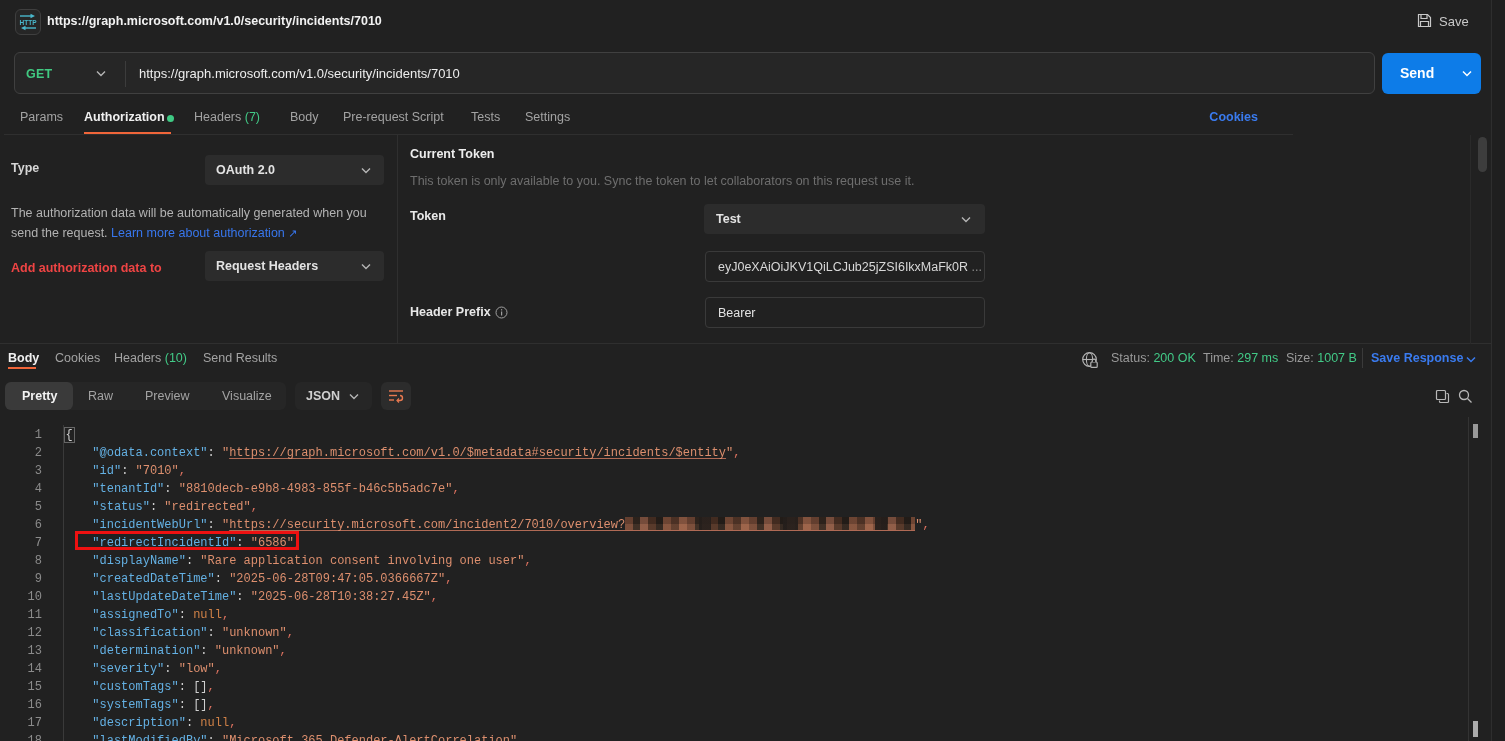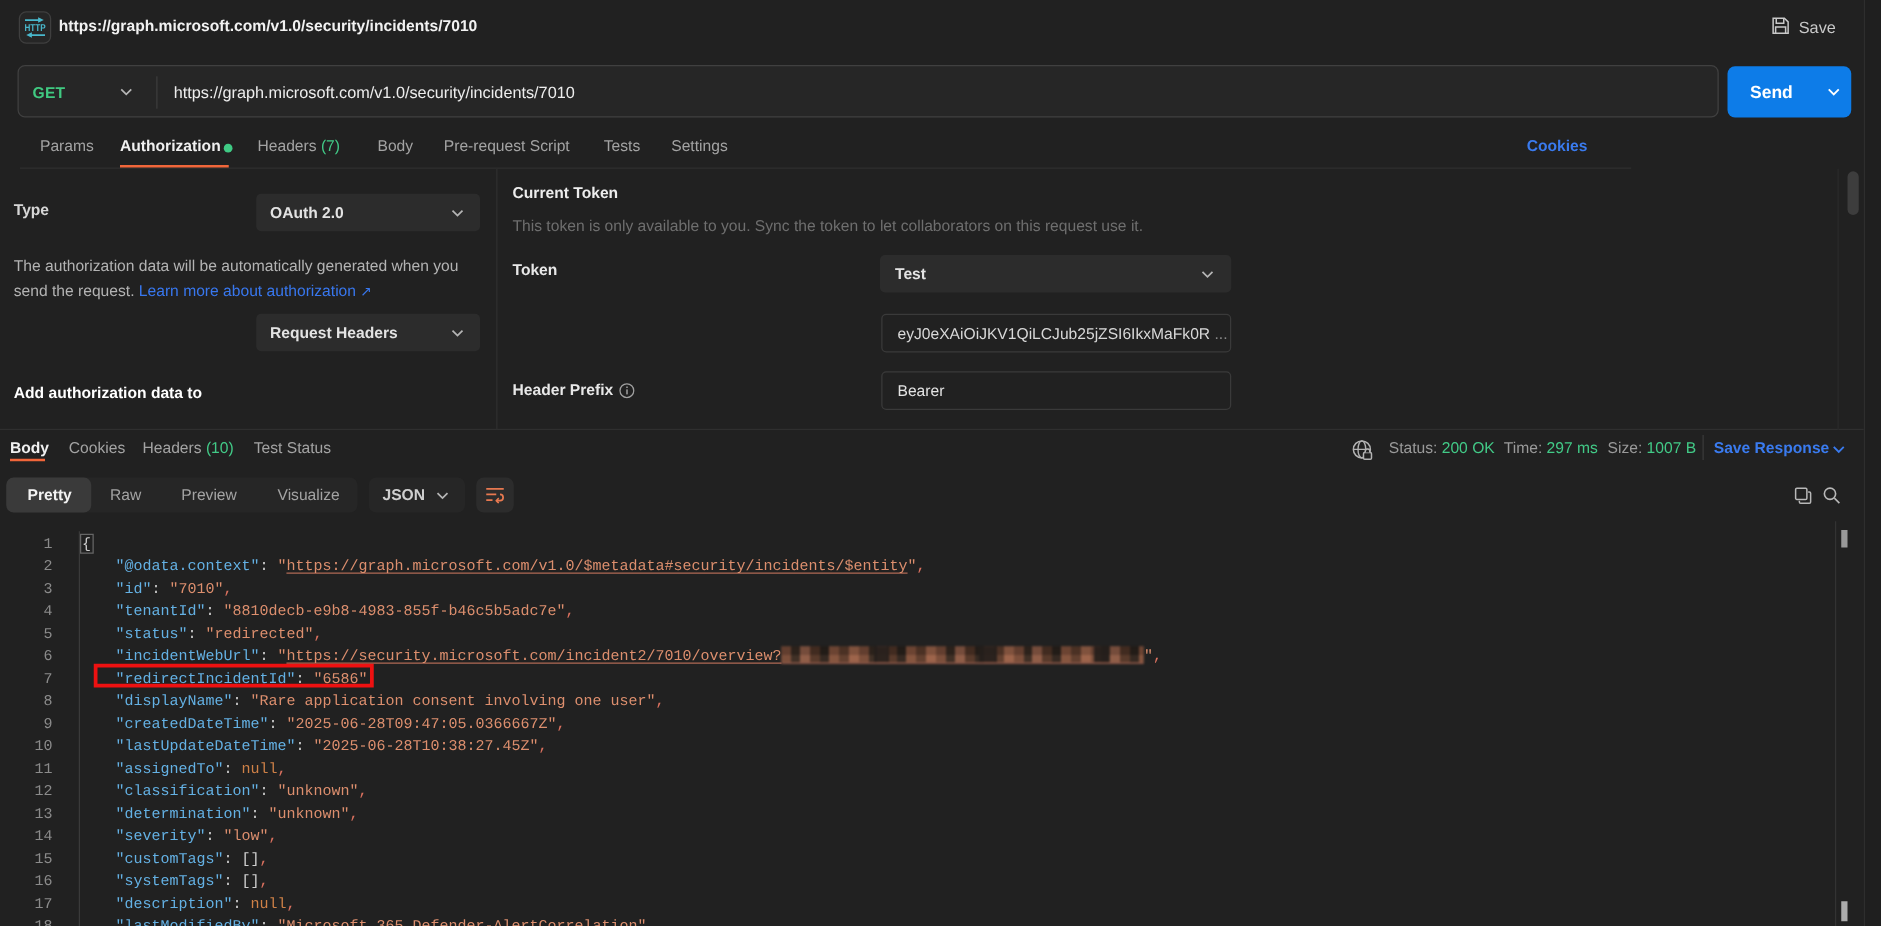--- a/index.html
+++ b/index.html
@@ -48,21 +48,21 @@
     <div class="abs" style="left:124px;top:13px;font-size:13px;color:#ededed;">https://graph.microsoft.com/v1.0/security/incidents/7010</div>
   </div>
   <div class="abs" style="left:1382px;top:53px;width:99px;height:41px;background:#0d7ce8;border-radius:6px;">
     <div class="abs bold" style="left:18px;top:12px;font-size:14px;color:#fff;">Send</div>
     <div class="abs" style="left:73px;top:8px;width:1px;height:25px;background:rgba(255,255,255,0.0);"></div>
     <svg class="abs" style="left:79px;top:16px;" width="12" height="9" viewBox="0 0 12 9">
         <path d="M2 2.5 L6 6.5 L10 2.5" stroke="#fff" stroke-width="1.5" fill="none"></path>
       </svg>
   </div>
 
-  <div class="abs" style="left:16px;top:94px;width:1289px;height:41px;border-bottom:1px solid #2f2f2f;">
+  <div class="abs" style="left:4px;top:94px;width:1289px;height:41px;border-bottom:1px solid #2f2f2f;">
     <div class="abs gray" style="left:16px;top:16px;font-size:12.5px;">Params</div>
     <div class="abs bold" style="left:80px;top:16px;font-size:12.5px;color:#f0f0f0;text-align:right;">Authorization</div>
     <div class="abs" style="left:163px;top:21px;width:7px;height:7px;border-radius:50%;background:#3fca84;"></div>
     <div class="abs gray" style="left:190px;top:16px;font-size:12.5px;">Headers <span class="green">(7)</span></div>
     <div class="abs gray" style="left:286px;top:16px;font-size:12.5px;">Body</div>
     <div class="abs gray" style="left:339px;top:16px;font-size:12.5px;">Pre-request Script</div>
     <div class="abs gray" style="left:467px;top:16px;font-size:12.5px;">Tests</div>
     <div class="abs gray" style="left:521px;top:16px;font-size:12.5px;">Settings</div>
     <div class="abs" style="left:80px;top:38px;width:87px;height:2px;background:#f1663a;"></div>
     <div class="abs bold blue" style="right:35px;top:16px;font-size:12.5px;">Cookies</div>
@@ -72,21 +72,21 @@
     <div class="abs" style="left:397px;top:0;width:1px;height:209px;background:#2f2f2f;"></div>
 
     <div class="abs bold" style="left:11px;top:26px;font-size:12.5px;color:#d6d6d6;">Type</div>
     <div class="abs" style="left:205px;top:20px;width:179px;height:30px;background:#2c2c2c;border-radius:4px;">
       <div class="abs" style="left:11px;top:8px;font-size:12.5px;color:#e3e3e3;font-weight:bold;">OAuth 2.0</div>
       <svg class="abs" style="left:155px;top:11px;" width="12" height="9" viewBox="0 0 12 9">
           <path d="M2 2.5 L6 6.5 L10 2.5" stroke="#b5b5b5" stroke-width="1.4" fill="none"></path>
         </svg>
     </div>
     <div class="abs" style="left:11px;top:68px;width:380px;font-size:12.5px;line-height:20px;color:#b3b3b3;">The authorization data will be automatically generated when you send the request. <span style="color:#3877ee;">Learn more about authorization <span style="font-size:11px;">↗</span></span></div>
-    <div class="abs bold" style="left:11px;top:126px;font-size:12.5px;color:#ffffff;margin-top:46px;">Add authorization data to</div>
+    <div class="abs bold" style="left:11px;top:126px;font-size:12.5px;color:#ef4444;">Add authorization data to</div>
     <div class="abs" style="left:205px;top:116px;width:179px;height:30px;background:#2c2c2c;border-radius:4px;">
       <div class="abs" style="left:11px;top:8px;font-size:12.5px;color:#e3e3e3;font-weight:bold;">Request Headers</div>
       <svg class="abs" style="left:155px;top:11px;" width="12" height="9" viewBox="0 0 12 9">
           <path d="M2 2.5 L6 6.5 L10 2.5" stroke="#b5b5b5" stroke-width="1.4" fill="none"></path>
         </svg>
     </div>
 
     <div class="abs bold" style="left:410px;top:12px;font-size:12.5px;color:#ededed;">Current Token</div>
     <div class="abs" style="left:410px;top:39px;font-size:12.5px;color:#6e6e6e;">This token is only available to you. Sync the token to let collaborators on this request use it.</div>
     <div class="abs bold" style="left:410px;top:74px;font-size:12.5px;color:#e8e8e8;">Token</div>
@@ -110,21 +110,21 @@
     </div>
     <div class="abs" style="left:1470px;top:0;width:1px;height:209px;background:#2a2a2a;"></div>
 
     <div class="abs" style="left:1478px;top:2px;width:9px;height:35px;background:#3d3d3d;border-radius:5px;"></div>
   </div>
 
   <div class="abs" style="left:0;top:345px;width:1505px;height:27px;">
     <div class="abs bold" style="left:8px;top:6px;font-size:12.5px;color:#f0f0f0;">Body</div>
     <div class="abs gray" style="left:55px;top:6px;font-size:12.5px;">Cookies</div>
     <div class="abs gray" style="left:114px;top:6px;font-size:12.5px;">Headers <span class="green">(10)</span></div>
-    <div class="abs gray" style="left:203px;top:6px;font-size:12.5px;">Test Status</div>
+    <div class="abs gray" style="left:203px;top:6px;font-size:12.5px;">Send Results</div>
     <div class="abs" style="left:8px;top:22px;width:28px;height:2px;background:#f1663a;"></div>
 
     <svg class="abs" style="left:1081px;top:6px;" width="18" height="18" viewBox="0 0 18 18">
       <circle cx="8.5" cy="8.5" r="6.8" stroke="#b3b3b3" fill="none" stroke-width="1.2"></circle>
       <ellipse cx="8.5" cy="8.5" rx="3.1" ry="6.8" stroke="#b3b3b3" fill="none" stroke-width="1.1"></ellipse>
       <path d="M1.7 8.5 H15.3" stroke="#b3b3b3" stroke-width="1.1"></path>
       <rect x="9.8" y="11" width="6.4" height="5.4" rx="1" fill="#212121" stroke="#b3b3b3" stroke-width="1.2"></rect>
       <path d="M11.2 11 V9.9 a1.8 1.8 0 0 1 3.6 0 V11" stroke="#b3b3b3" fill="#212121" stroke-width="1.2"></path>
     </svg>
     <div class="abs" style="left:1111px;top:6px;font-size:12.5px;color:#9a9a9a;">Status: <span class="green">200 OK</span></div>

